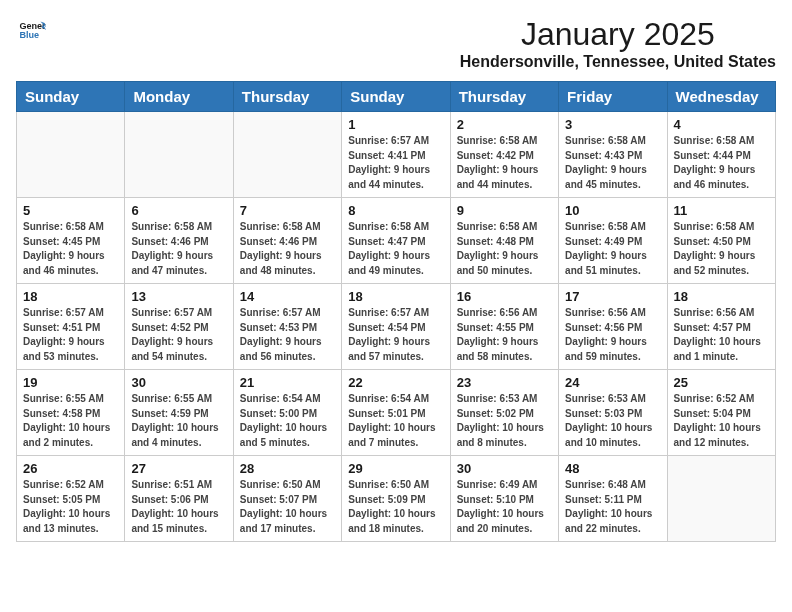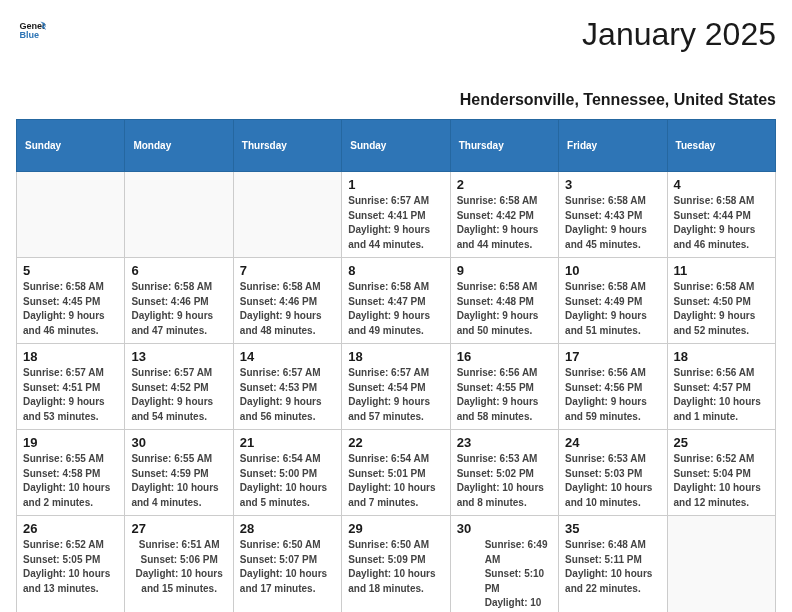--- a/index.html
+++ b/index.html
@@ -20,44 +20,43 @@
       display: flex;
       align-items: center;
       gap: 2px;
     }
     .logo-icon {
       width: 28px;
       height: 28px;
       margin-left: 2px;
     }
     .title-section {
-      text-align: right;
+      text-align: center;
     }
     .month-title {
       font-size: 32px;
       font-weight: normal;
       color: #1a1a1a;
     }
     .location-title {
       font-size: 16px;
       color: #1a1a1a;
       font-weight: bold;
-      margin-top: 38px;
     }
     .calendar {
       width: 100%;
       border-collapse: collapse;
       border: 1px solid #ccc;
     }
     .calendar th {
       background-color: #2e75b6;
       color: #fff;
       text-align: left;
-      padding: 20px 8px;
-      font-size: 10px;
+      padding: 6px 8px;
+      font-size: 15px;
       font-weight: bold;
       border: 1px solid #2567a0;
     }
     .calendar td {
       vertical-align: top;
       border: 1px solid #ccc;
       padding: 5px 6px;
       font-size: 10.5px;
       color: #333;
       width: 108px;
@@ -106,21 +105,21 @@
 
 <table class="calendar">
   <thead>
     <tr>
     <th>Sunday</th>
         <th>Monday</th>
         <th>Thursday</th>
         <th>Sunday</th>
         <th>Thursday</th>
         <th>Friday</th>
-        <th>Tuesday</th>
+        <th>Wednesday</th>
       </tr>
   </thead>
   <tbody id="calendar-body">
   <tr class="week-row">
         <td class="empty"></td>
         <td class="empty"></td>
         <td class="empty"></td>
         <td>
           <span class="day-number">1</span>
           <div class="day-info" style="white-space: pre-line;">Sunrise: 6:57 AM
@@ -306,48 +305,48 @@
       <tr class="week-row">
         <td>
           <span class="day-number">26</span>
           <div class="day-info" style="white-space: pre-line;">Sunrise: 6:52 AM
 Sunset: 5:05 PM
 Daylight: 10 hours
 and 13 minutes.</div>
         </td>
         <td>
           <span class="day-number">27</span>
-          <div class="day-info" style="white-space: pre-line; text-align: center;">Sunrise: 6:51 AM
+          <div class="day-info" style="white-space: pre-line;">Sunrise: 6:51 AM
 Sunset: 5:06 PM
 Daylight: 10 hours
 and 15 minutes.</div>
         </td>
         <td>
           <span class="day-number">28</span>
           <div class="day-info" style="white-space: pre-line;">Sunrise: 6:50 AM
 Sunset: 5:07 PM
 Daylight: 10 hours
 and 17 minutes.</div>
         </td>
         <td>
           <span class="day-number">29</span>
           <div class="day-info" style="white-space: pre-line;">Sunrise: 6:50 AM
 Sunset: 5:09 PM
 Daylight: 10 hours
 and 18 minutes.</div>
         </td>
         <td>
           <span class="day-number">30</span>
-          <div class="day-info" style="white-space: pre-line; margin-left: 28px;">Sunrise: 6:49 AM
+          <div class="day-info" style="white-space: pre-line;">Sunrise: 6:49 AM
 Sunset: 5:10 PM
 Daylight: 10 hours
 and 20 minutes.</div>
         </td>
         <td>
-          <span class="day-number">35</span>
+          <span class="day-number">48</span>
           <div class="day-info" style="white-space: pre-line;">Sunrise: 6:48 AM
 Sunset: 5:11 PM
 Daylight: 10 hours
 and 22 minutes.</div>
         </td>
         <td class="empty"></td>
       </tr>
     </tbody>
 </table>
 

